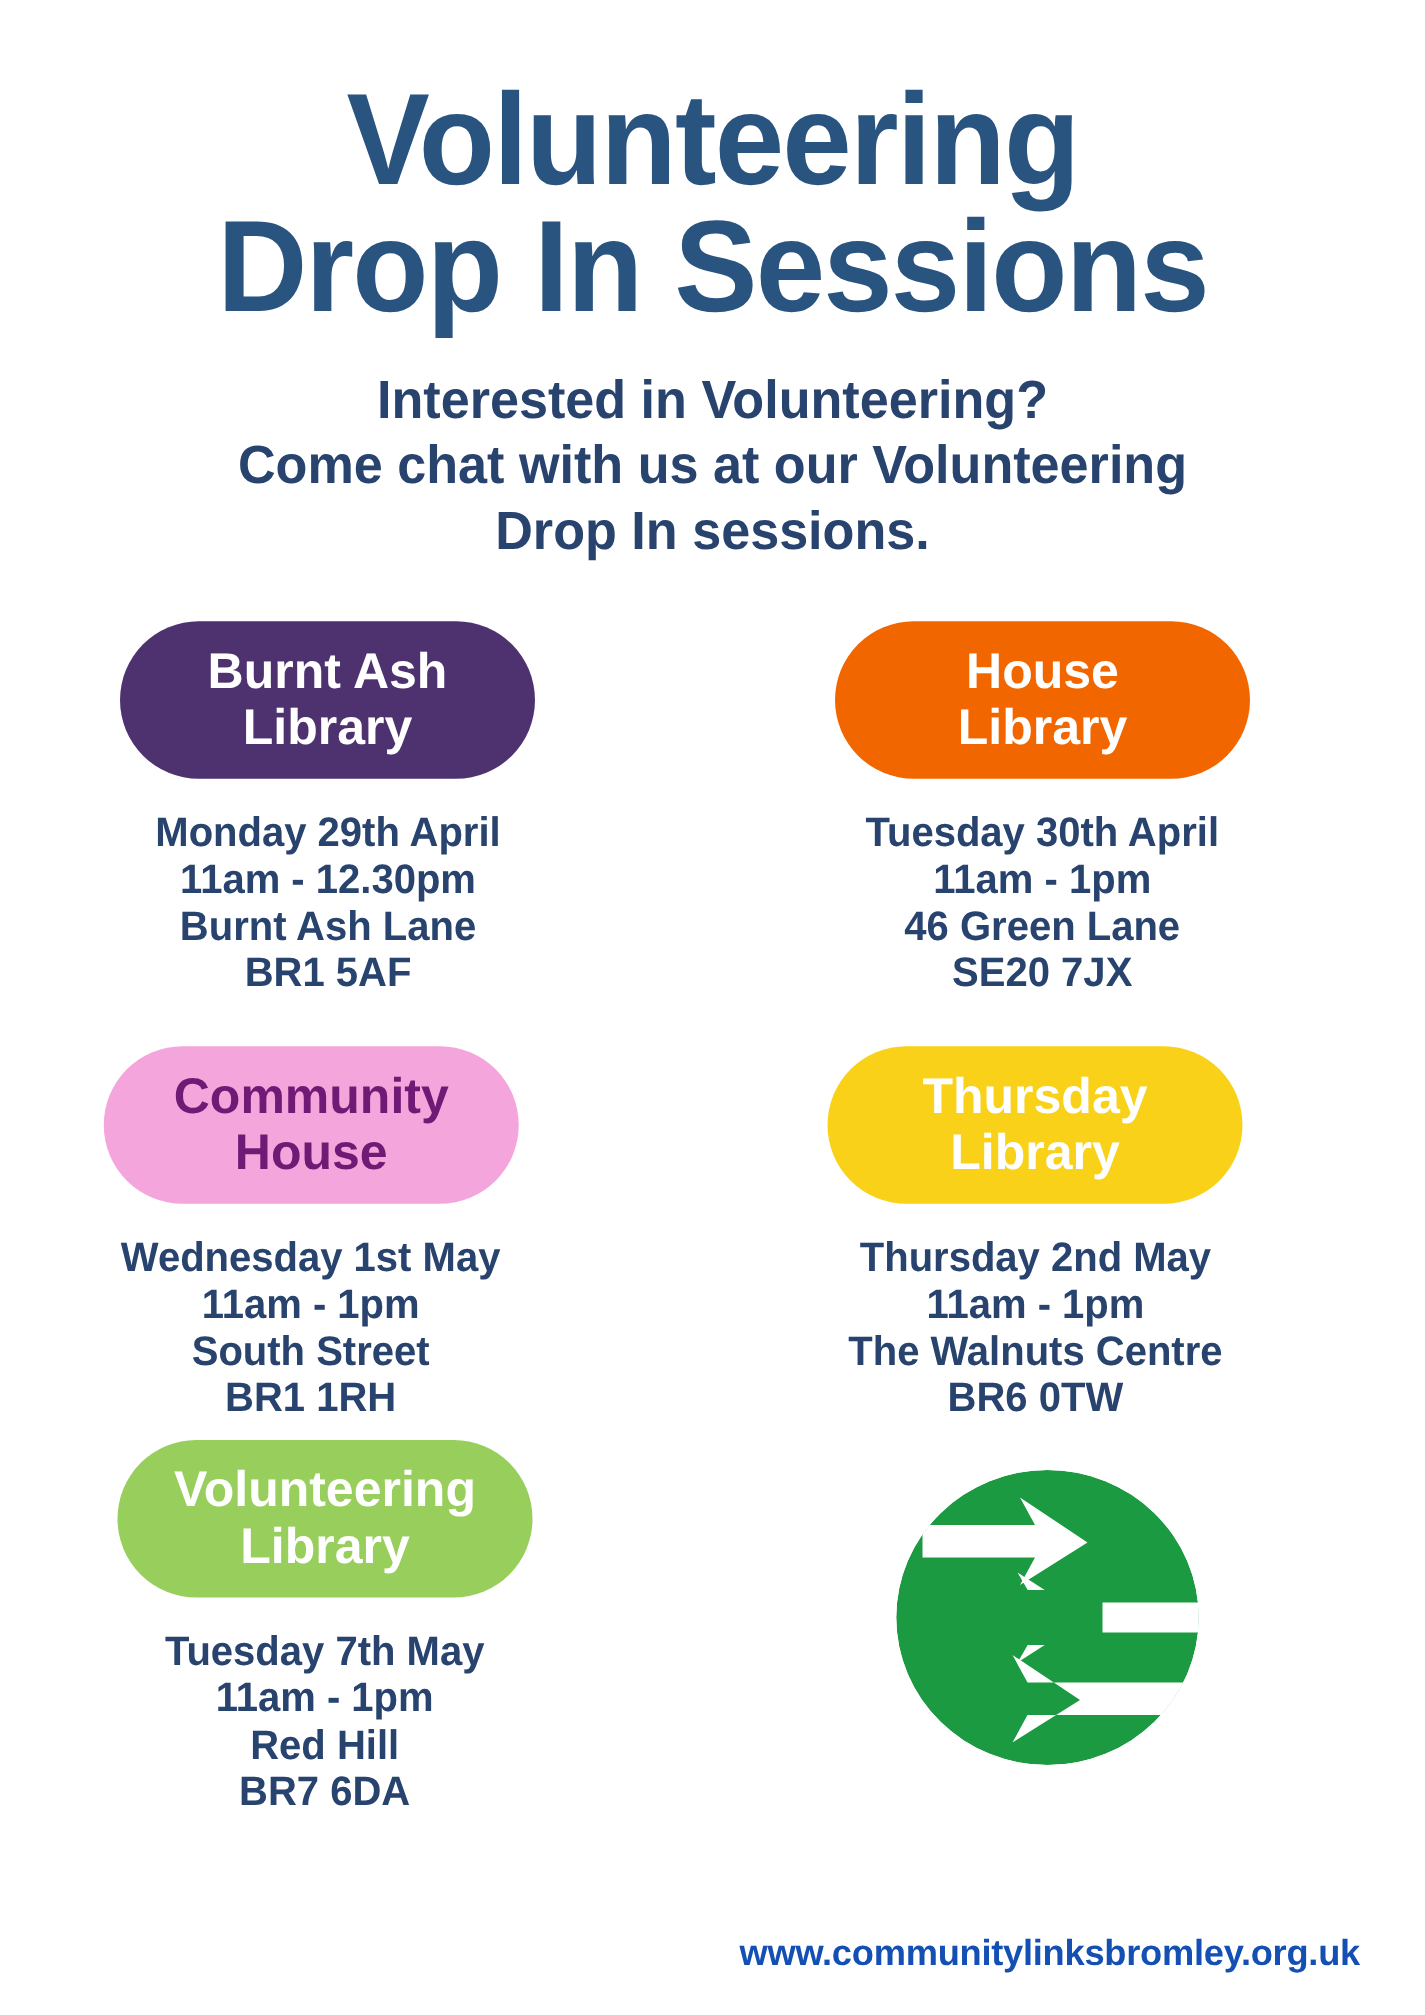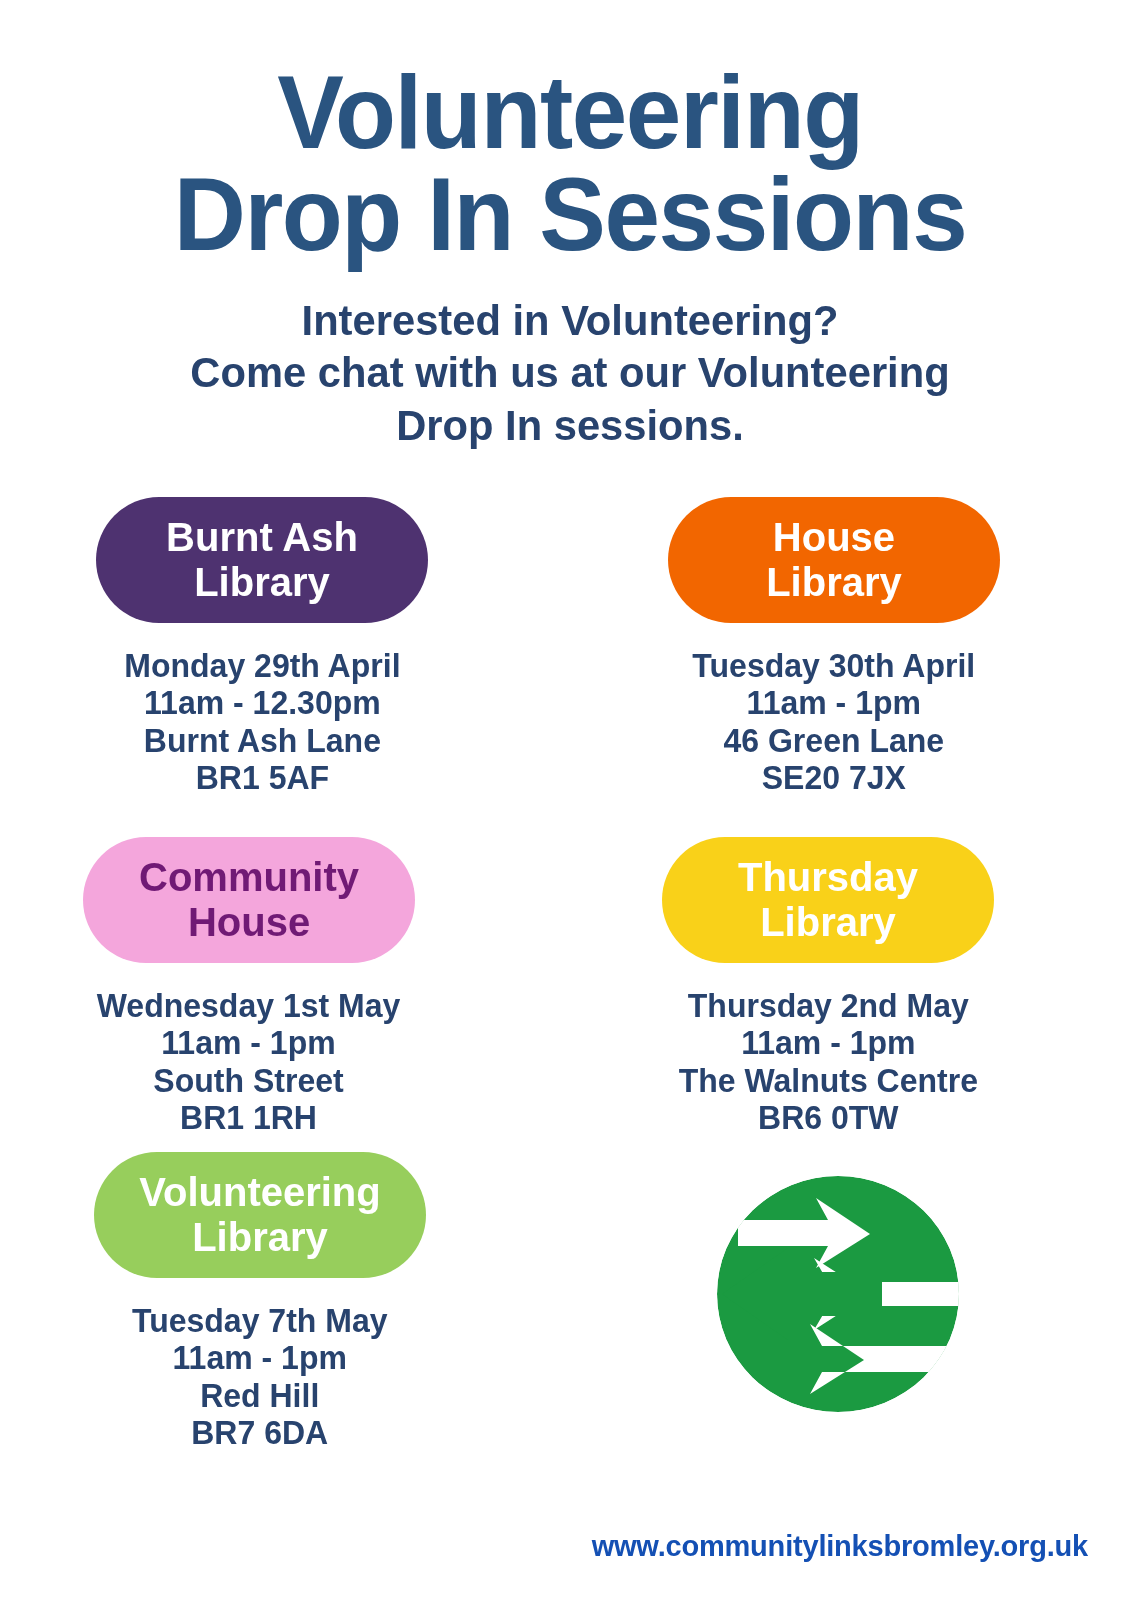--- a/index.html
+++ b/index.html
@@ -139,21 +139,21 @@
     padding-top: 22px;
     padding-right: 34px;
     box-sizing: border-box;
   }
   .logo-svg { display: block; }
 
   
   .footer {
     position: absolute;
     right: 52px;
-    bottom: 48px;
+    bottom: 31px;
     text-align: right;
     color: #1450B4;
     font-weight: bold;
     font-size: 29px;
     line-height: 1.22;
     letter-spacing: -0.2px;
   }
   .footer .fl {
     display: block;
     white-space: nowrap;

